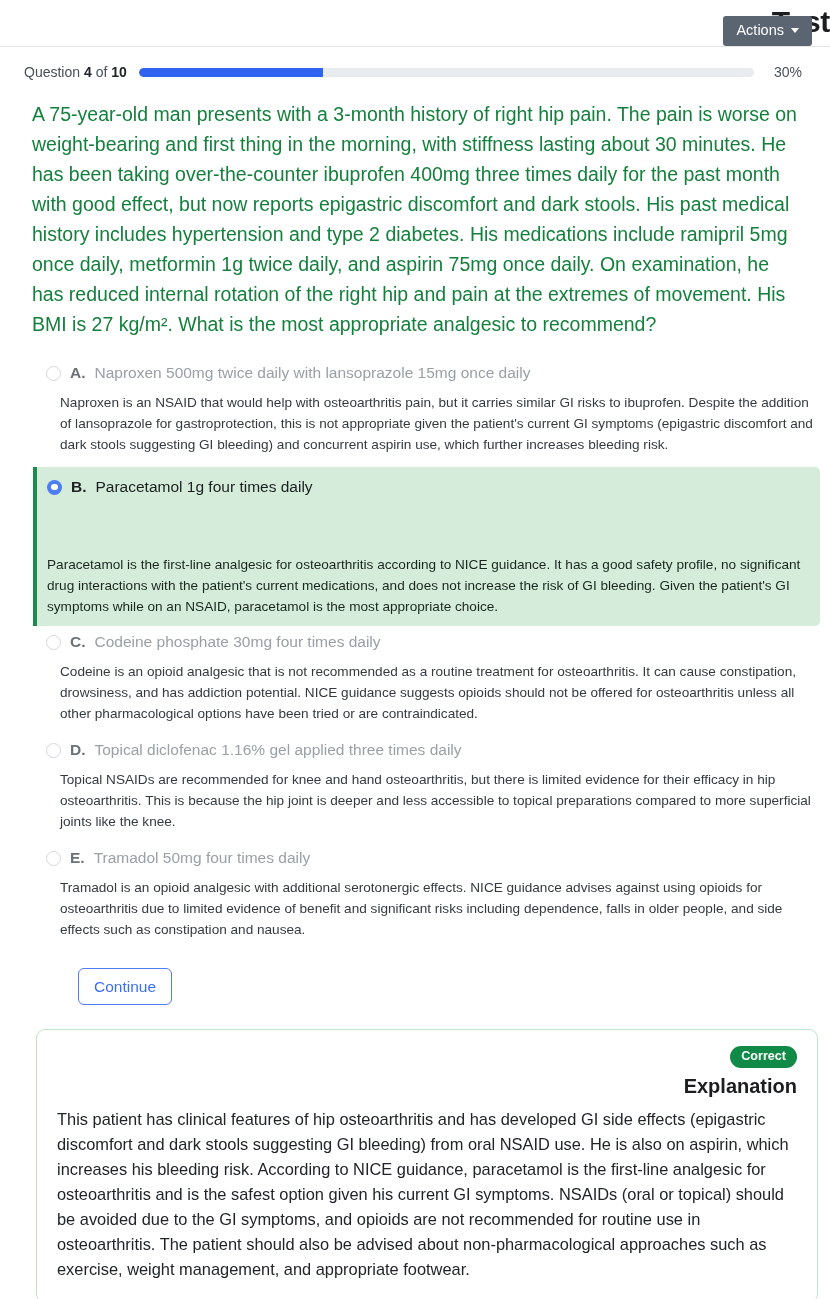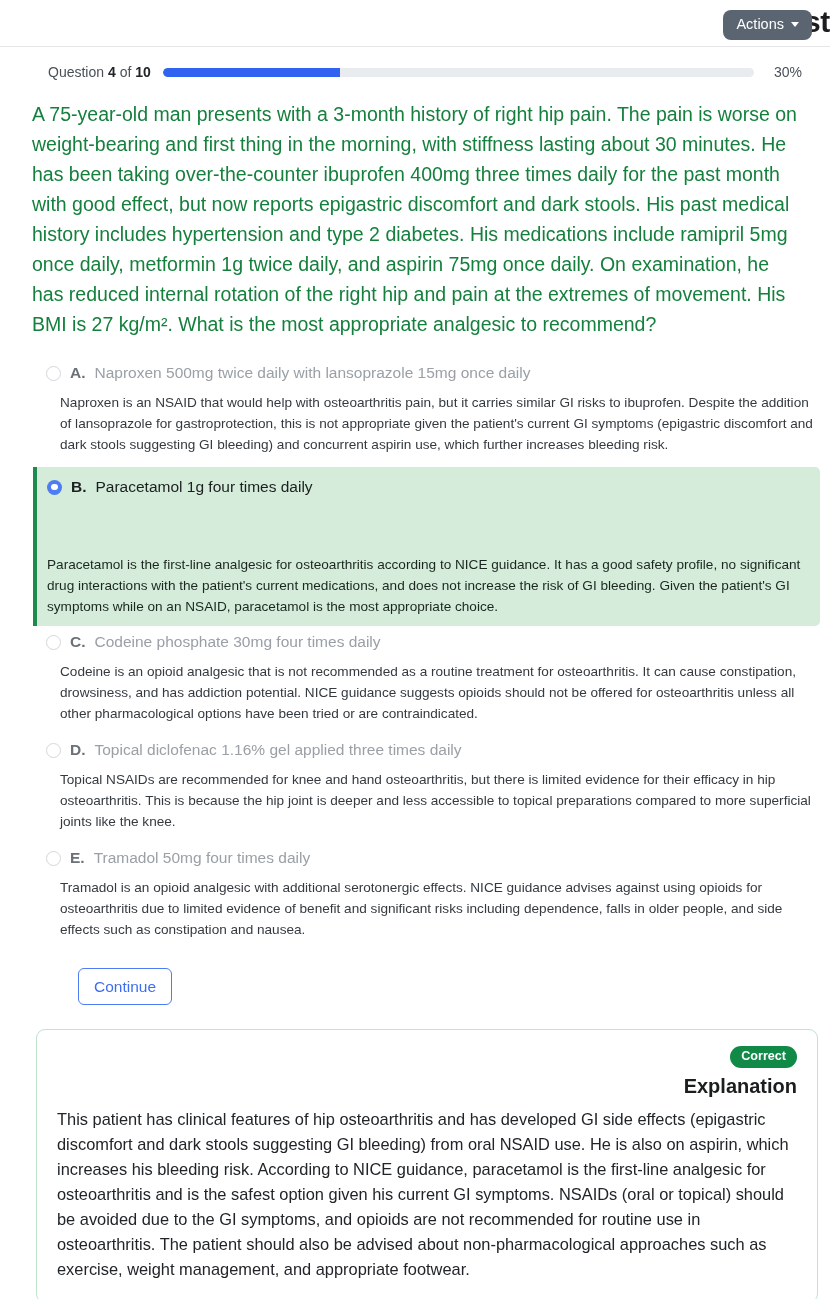--- a/index.html
+++ b/index.html
@@ -27,25 +27,25 @@
     font-size: 30px;
     font-weight: 700;
     line-height: 44px;
     margin: 0;
     color: #1b1d1f;
     letter-spacing: -0.3px;
   }
   .actions-btn {
     position: absolute;
     right: 18px;
-    top: 10px;
+    top: 16px;
     background: #5b6471;
     color: #ffffff;
     border: none;
-    border-radius: 8px;
+    border-radius: 3px;
     padding: 7px 13px 8px 13px;
     font-size: 14.5px;
     font-family: "Liberation Sans", sans-serif;
     cursor: pointer;
     display: flex;
     align-items: center;
     gap: 7px;
     line-height: 1;
   }
   .caret {
@@ -54,21 +54,21 @@
     border-left: 4.5px solid transparent;
     border-right: 4.5px solid transparent;
     border-top: 5px solid #ffffff;
     margin-top: 1px;
   }
 
   
   .progress-row {
     display: flex;
     align-items: center;
-    padding: 17px 28px 0 48px;
+    padding: 17px 28px 0 24px;
     gap: 12px;
   }
   .progress-label {
     font-size: 14px;
     color: #495057;
     white-space: nowrap;
   }
   .progress-label b { font-weight: 700; color: #212529; }
   .progress-track {
     flex: 1;

